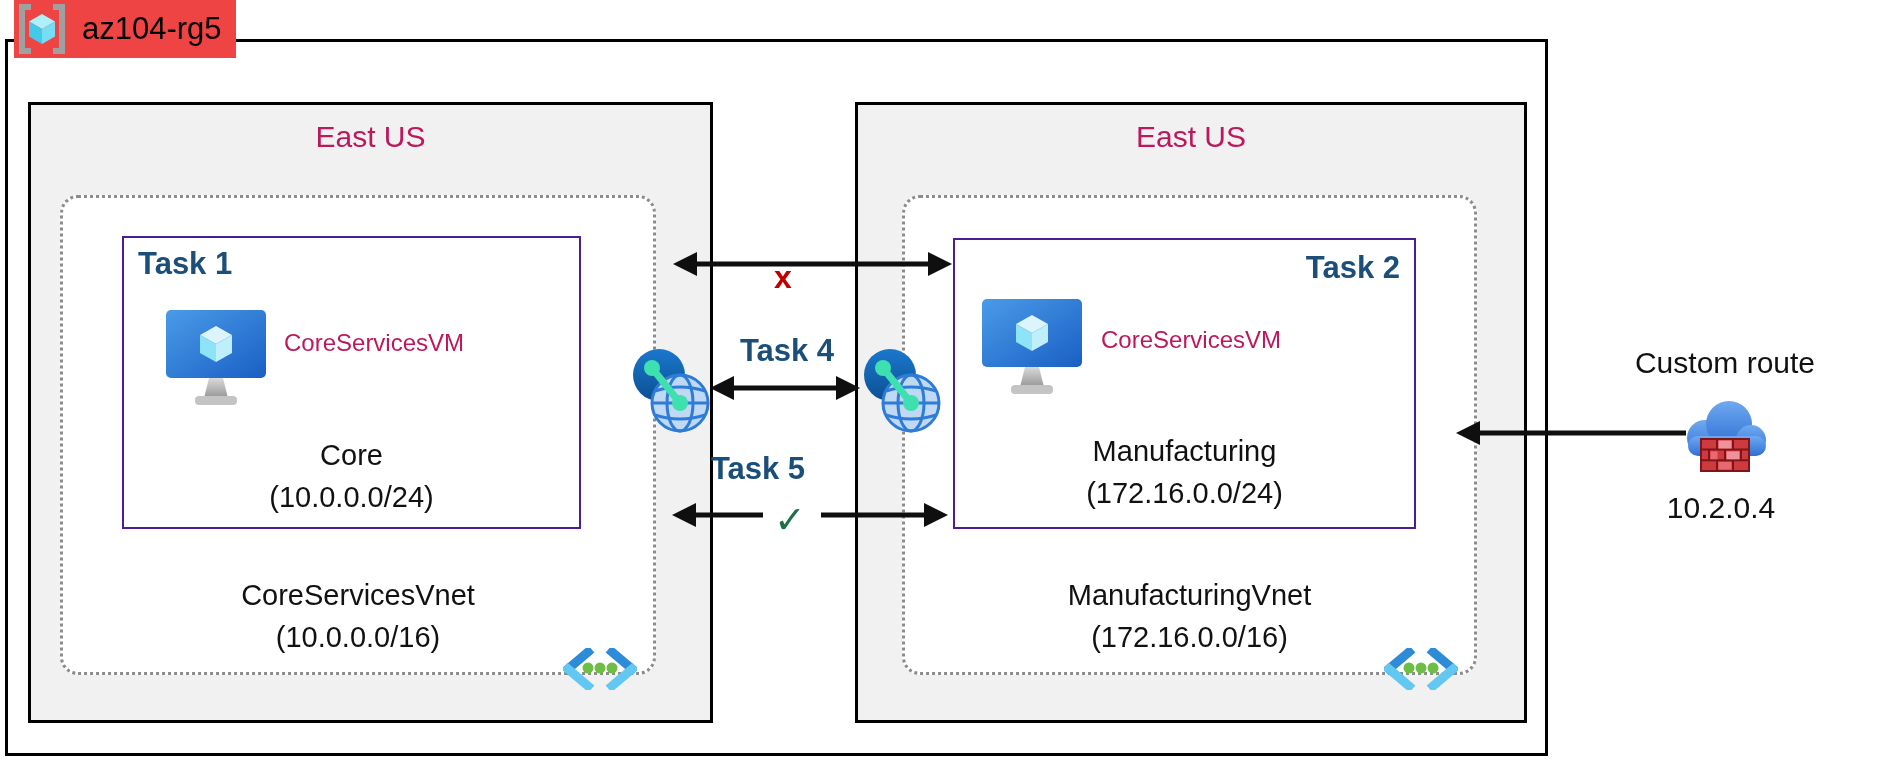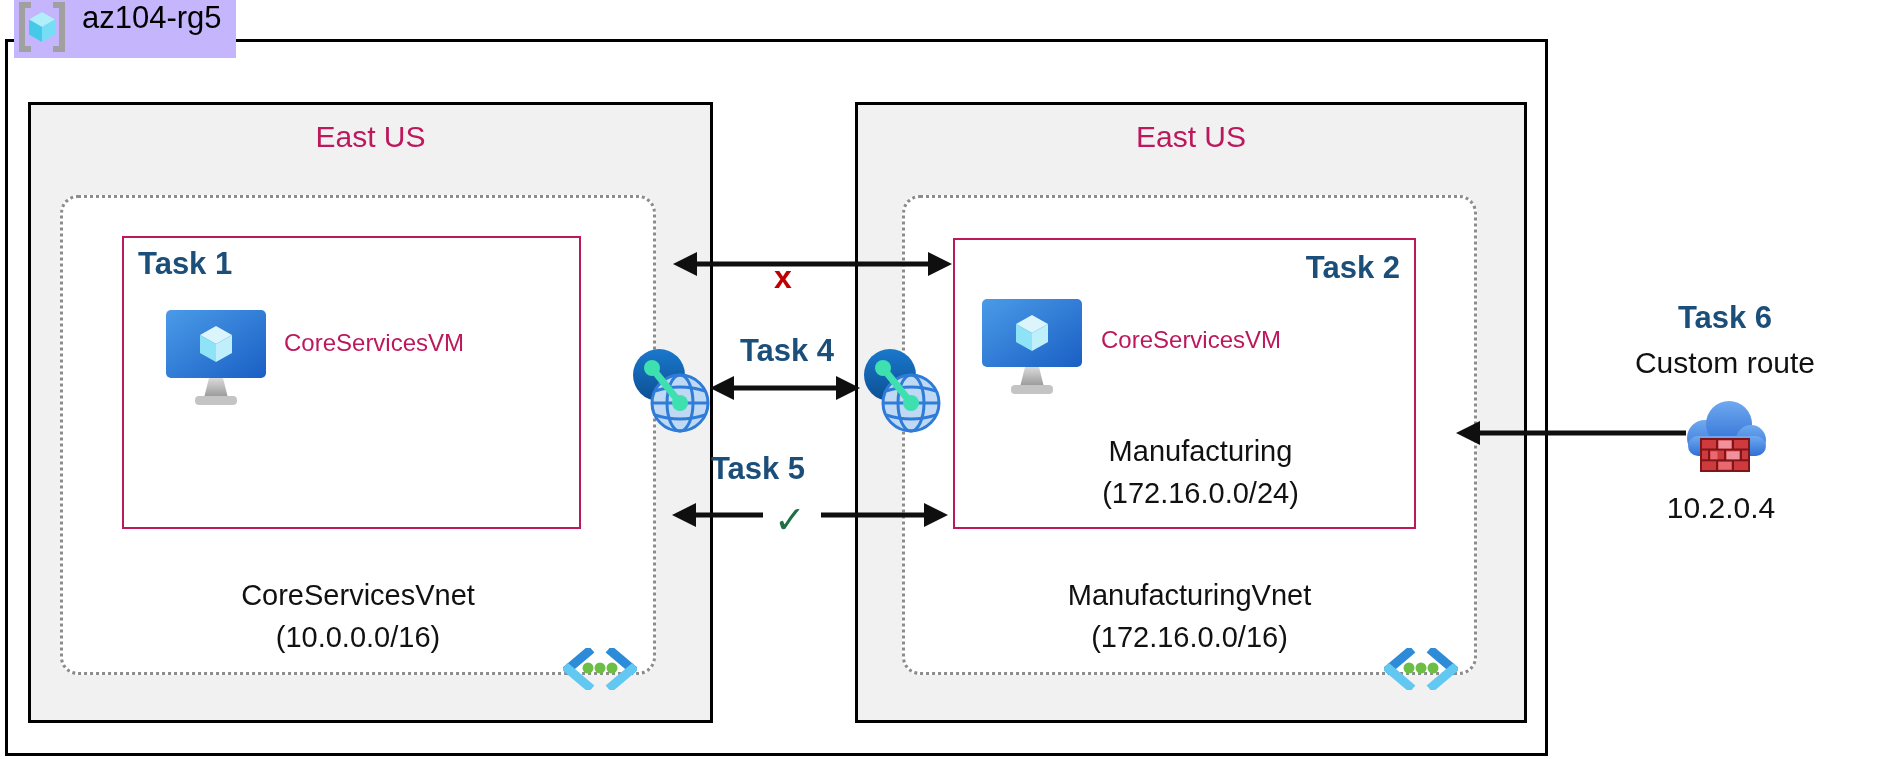--- a/index.html
+++ b/index.html
@@ -5,37 +5,37 @@
   html,body{margin:0;padding:0;background:#fff;}
   body{font-family:"Liberation Sans","DejaVu Sans",sans-serif;color:#111;}
   #canvas{position:relative;width:1902px;height:759px;background:#fff;overflow:hidden;}
 
   .abs{position:absolute;}
 
   
   .rg-box{left:5px;top:39px;width:1537px;height:711px;border:3px solid #000;background:#fff;}
 
   
-  .rg-header{left:14px;top:0px;height:58px;display:flex;gap:12px;
-             background:#c4b5fd;padding:0 14px 0 0;z-index:20;}
+  .rg-header{left:14px;top:0px;height:58px;display:flex;align-items:center;gap:12px;
+             background:#ef4444;padding:0 14px 0 0;z-index:20;}
   .rg-label{font-size:31px;color:#000;white-space:nowrap;}
 
   
   .region{background:#F1F1F2;border:3px solid #000;}
   .region-left{left:28px;top:102px;width:679px;height:615px;}
   .region-right{left:855px;top:102px;width:666px;height:615px;}
   .region-title{left:0;top:15px;width:100%;text-align:center;font-size:30px;color:#be185d;}
 
   
   .vnet-box{border:3px dotted #8C8C8C;border-radius:18px;background:#fff;z-index:2;}
   .vnet-left{left:60px;top:195px;width:590px;height:474px;}
   .vnet-right{left:902px;top:195px;width:569px;height:474px;}
 
   
-  .subnet-box{background:#fff;border:2px solid #be185d;text-decoration:underline;}
+  .subnet-box{background:#fff;border:2px solid #4c1d95;text-decoration:underline;}
   .subnet-left{left:59px;top:38px;width:455px;height:289px;}
   .subnet-right{left:48px;top:40px;width:459px;height:287px;}
 
   .task-label{font-size:31px;font-weight:bold;color:#1B4E79;white-space:nowrap;}
   .t1{left:14px;top:8px;}
   .t2{right:14px;top:10px;text-align:center;}
 
   .vm-name{font-size:24px;color:#be185d;white-space:nowrap;}
   .two-line{text-align:center;font-size:29px;line-height:42px;color:#111;width:100%;}
 
@@ -95,20 +95,24 @@
           </linearGradient>
         </defs>
         <rect x="0" y="0" width="100" height="68" rx="5" fill="url(#monL)"></rect>
         <polygon points="50,16 66,25 50,34 34,25" fill="#DCF5FD"></polygon>
         <polygon points="34,25 50,34 50,52 34,43" fill="#8FE3F6"></polygon>
         <polygon points="66,25 50,34 50,52 66,43" fill="#BEEFFA"></polygon>
         <polygon points="43,68 57,68 62,88 38,88" fill="url(#stdL)"></polygon>
         <rect x="29" y="86" width="42" height="9" rx="4" fill="#C4C4C4"></rect>
       </svg>
       <div class="abs vm-name" style="left:160px;top:91px;">CoreServicesVM</div>
+      <div class="abs two-line" style="left:0;top:196px;">
+        <div>Core</div>
+        <div>(10.0.0.0/24)</div>
+      </div>
     </div>
     <div class="abs two-line" style="left:0;top:376px;">
       <div>CoreServicesVnet</div>
       <div>(10.0.0.0/16)</div>
     </div>
   </div>
 
   <div class="abs vnet-box vnet-right">
     <div class="abs subnet-box subnet-right">
       <div class="abs task-label t2">Task 2</div>
@@ -124,21 +128,21 @@
           </linearGradient>
         </defs>
         <rect x="0" y="0" width="100" height="68" rx="5" fill="url(#monR)"></rect>
         <polygon points="50,16 66,25 50,34 34,25" fill="#DCF5FD"></polygon>
         <polygon points="34,25 50,34 50,52 34,43" fill="#8FE3F6"></polygon>
         <polygon points="66,25 50,34 50,52 66,43" fill="#BEEFFA"></polygon>
         <polygon points="43,68 57,68 62,88 38,88" fill="url(#stdR)"></polygon>
         <rect x="29" y="86" width="42" height="9" rx="4" fill="#C4C4C4"></rect>
       </svg>
       <div class="abs vm-name" style="left:146px;top:86px;">CoreServicesVM</div>
-      <div class="abs two-line" style="left:0;top:190px;margin-left:16px;">
+      <div class="abs two-line" style="left:0;top:190px;">
         <div>Manufacturing</div>
         <div>(172.16.0.0/24)</div>
       </div>
     </div>
     <div class="abs two-line" style="left:0;top:376px;">
       <div>ManufacturingVnet</div>
       <div>(172.16.0.0/16)</div>
     </div>
   </div>
 
@@ -223,21 +227,20 @@
     <circle cx="48" cy="56" r="8" fill="#3FE0AF"></circle>
   </svg>
 
   <div class="abs x-mark">x</div>
 
   <div class="abs mid-label" style="left:700px;top:333px;">Task 4</div>
 
   <div class="abs mid-label" style="left:671px;top:451px;">Task 5</div>
   <div class="abs check-mark">✓</div>
 
-  <div class="abs t6-label">Task 6</div>
   <div class="abs t6-title">Custom route</div>
   <svg class="abs icon-layer" style="left:1678px;top:394px;" width="94" height="84" viewBox="0 0 94 84">
     <defs>
         <linearGradient id="cld" x1="0" y1="0" x2="0" y2="1">
       <stop offset="0" stop-color="#6FA9F0"></stop>
           <stop offset="1" stop-color="#2F6FD4"></stop>
         </linearGradient>
       </defs>
     <g>
       <circle cx="27" cy="44" r="18" fill="url(#cld)"></circle>

